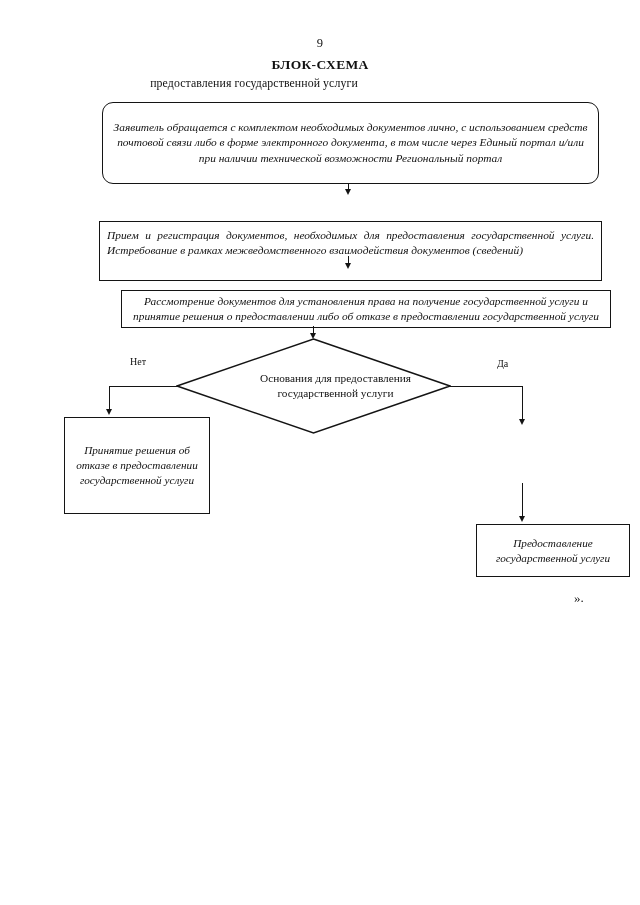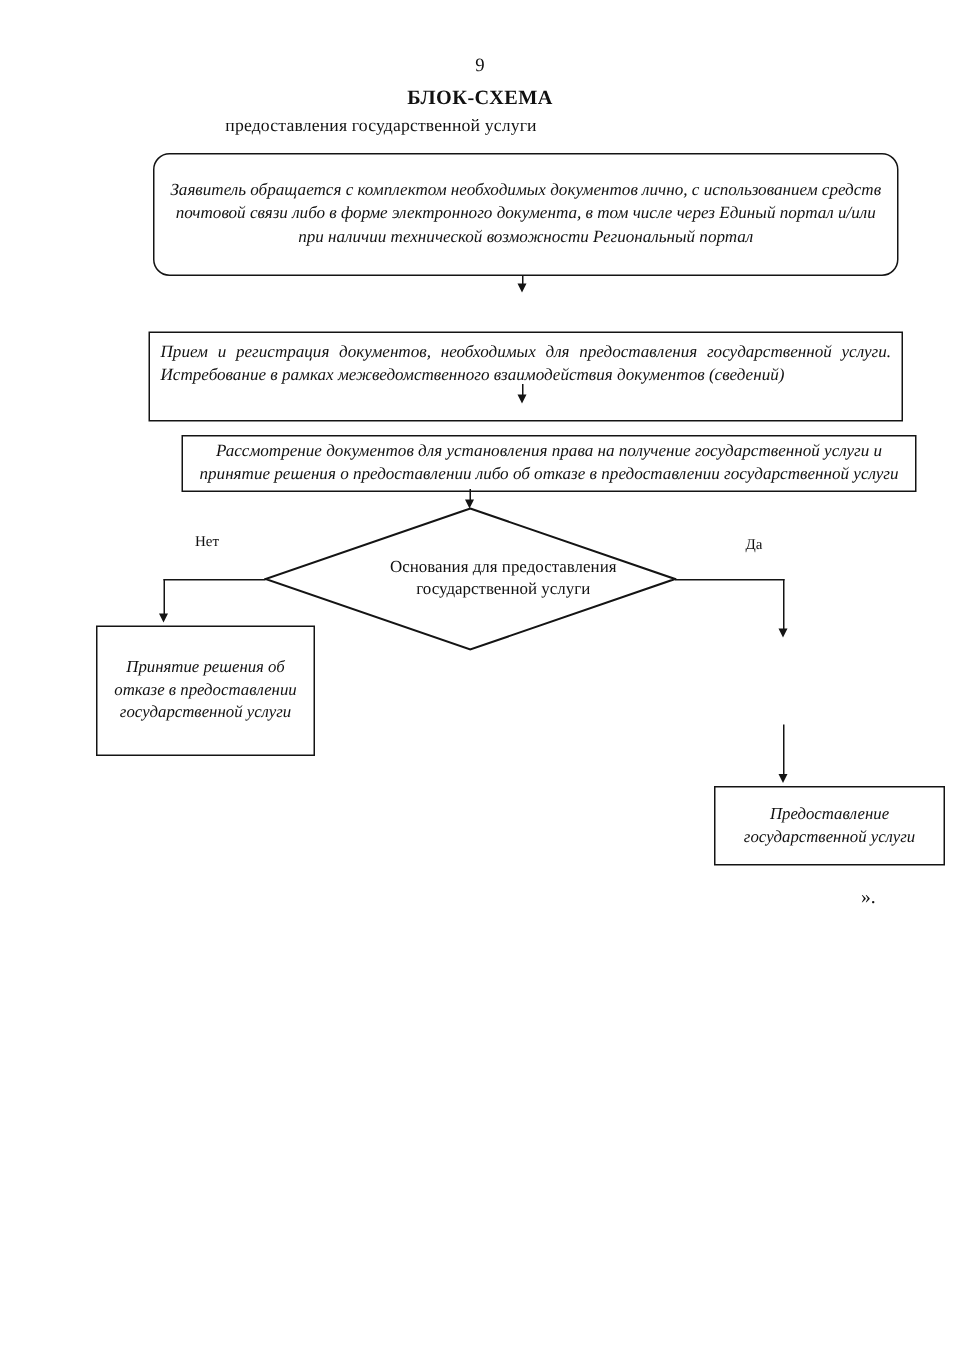--- a/index.html
+++ b/index.html
@@ -85,21 +85,21 @@
     align-items: flex-start;
     padding-top: 6px;
     margin-top: 25px;
   }
   #node-review {
     left: 121px;  top: 270px;
     width: 490px; height: 38px; margin-top: 20px;
   }
   #node-refusal {
     left: 64px;   top: 417px;
-    width: 146px; height: 87px;
+    width: 146px; height: 97px;
     font-size: 11.2px;
     line-height: 15px;
   }
   #node-grant-decision {
     left: 444px;  top: 427px;
     width: 154px; height: 56px;
     font-size: 11.2px;
     line-height: 15px;
   }
   #node-service-provision {

